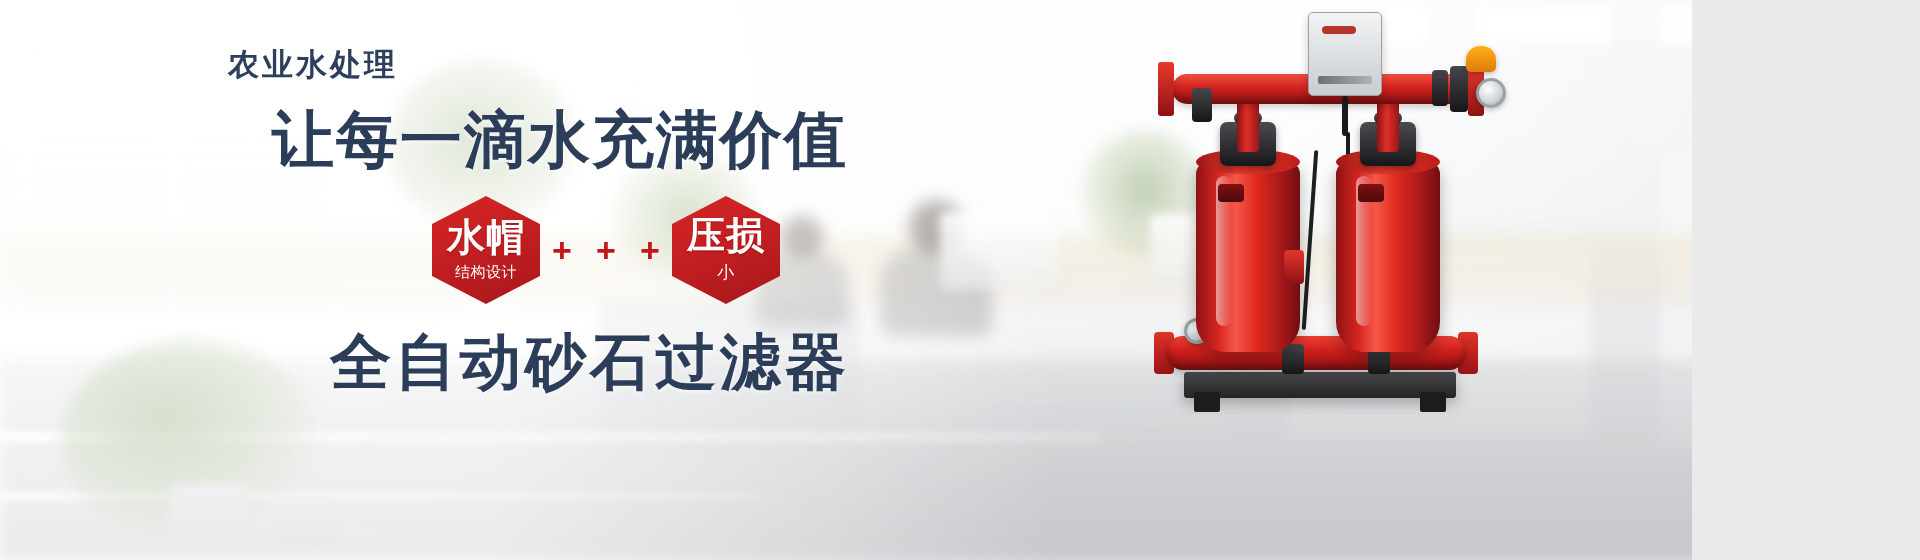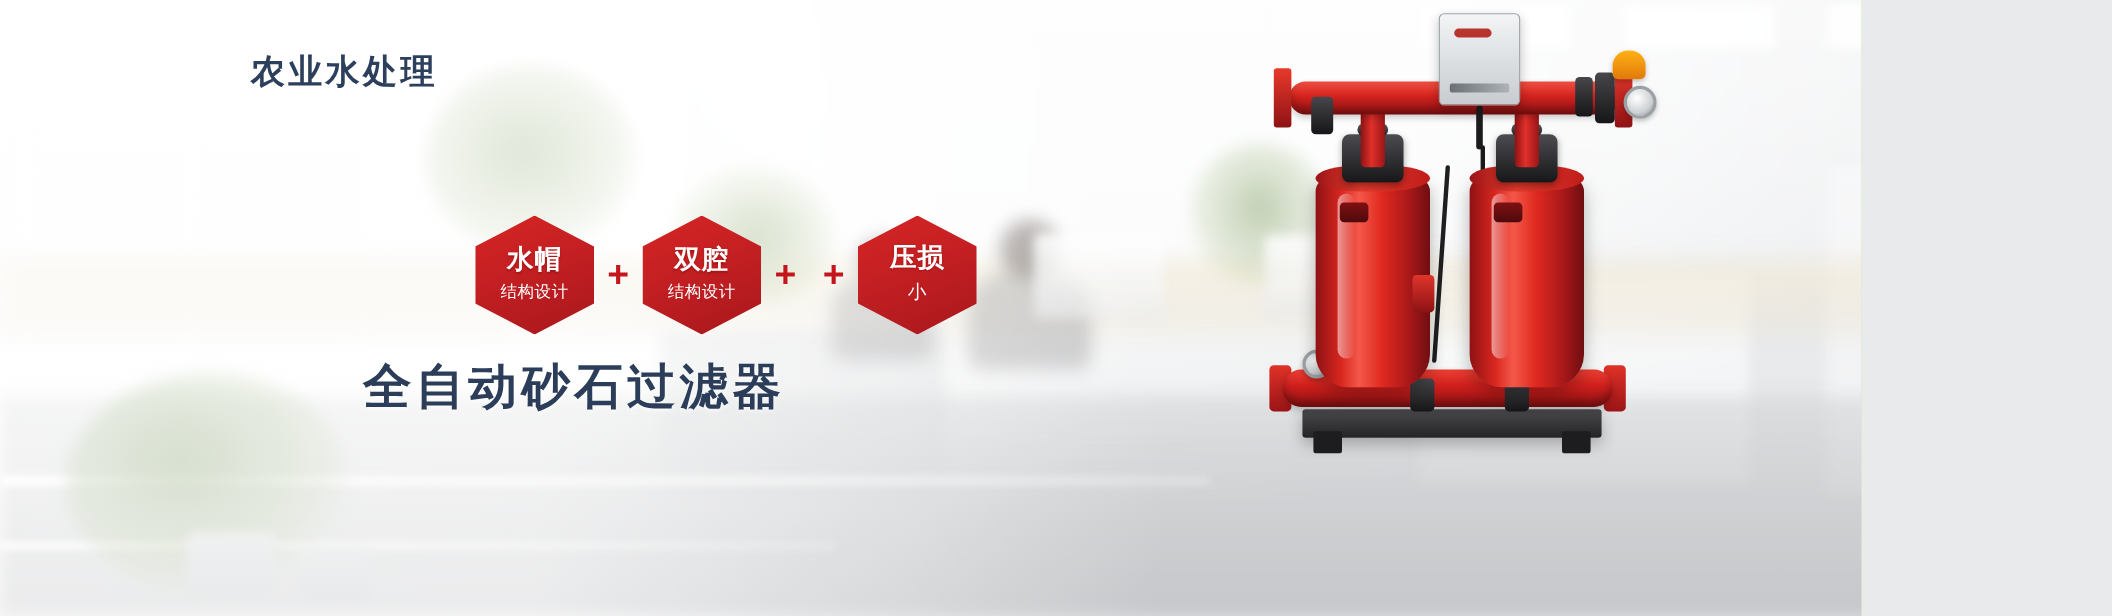--- a/index.html
+++ b/index.html
@@ -113,39 +113,39 @@
     text-shadow:0 1px 2px rgba(255,255,255,.85);
   }
   .headline {
     position:absolute; top:98px; left:272px;
     font-size:62px; font-weight:bold; color:#2b3d58; letter-spacing:2px;
     text-shadow:0 2px 4px rgba(255,255,255,.7);
     white-space:nowrap;
   }
   .product-title {
     position:absolute; top:322px; left:330px;
-    font-size:44px; font-weight:bold; color:#2b3d58; letter-spacing:4px;
+    font-size:61px; font-weight:bold; color:#2b3d58; letter-spacing:4px;
     text-shadow:0 2px 4px rgba(255,255,255,.7);
     white-space:nowrap;
   }
 
   
   .features {
     position:absolute; top:196px; left:432px;
     display:flex; align-items:center; gap:0; z-index:7;
   }
   .hex {
     position:relative; width:108px; height:108px;
     display:flex; flex-direction:column; align-items:center; justify-content:center;
     clip-path:polygon(50% 0%, 100% 26%, 100% 74%, 50% 100%, 0% 74%, 0% 26%);
     background:linear-gradient(160deg,#d62524 0%, #c21f22 48%, #a8171c 100%);
     box-shadow:0 3px 8px rgba(120,10,14,.28);
   }
   .hex-title {
-    color:#ffffff; font-size:24px; font-weight:bold; line-height:1; letter-spacing:1px;
+    color:#ffffff; font-size:38px; font-weight:bold; line-height:1; letter-spacing:1px;
     text-shadow:0 1px 2px rgba(100,0,0,.35);
     font-family:Liberation Serif, serif;
   }
   .hex-sub {
     color:#ffffff; font-size:15px; font-weight:normal; margin-top:7px; letter-spacing:.5px;
     white-space:nowrap;
   }
   .hex-sub.small { font-size:17px; }
   .plus {
     color:#c4171c; font-size:34px; font-weight:bold; line-height:1;
@@ -309,33 +309,30 @@
     <div class="pr gauge g1"></div>
 
     <div class="pr ctrl-stem"></div>
     <div class="pr ctrl-box"></div>
     <div class="pr ctrl-dot"></div>
     <div class="pr ctrl-label"></div>
   </div>
 
   <div class="copy">
     <div class="eyebrow">农业水处理</div>
+    <div class="headline">让每一滴水充满价值</div>
     <div class="product-title">全自动砂石过滤器</div>
   </div>
 
   <div class="features">
     <div class="hex">
       <span class="hex-title">水帽</span>
       <span class="hex-sub">结构设计</span>
     </div>
     <span class="plus">+</span>
-    <div class="hex">
-      <span class="hex-title">双腔</span>
-      <span class="hex-sub">结构设计</span>
-    </div>
     <span class="plus">+</span>
     <span class="plus">+</span>
     <div class="hex">
       <span class="hex-title">压损</span>
       <span class="hex-sub small">小</span>
     </div>
   </div>
 
 </div>
 

